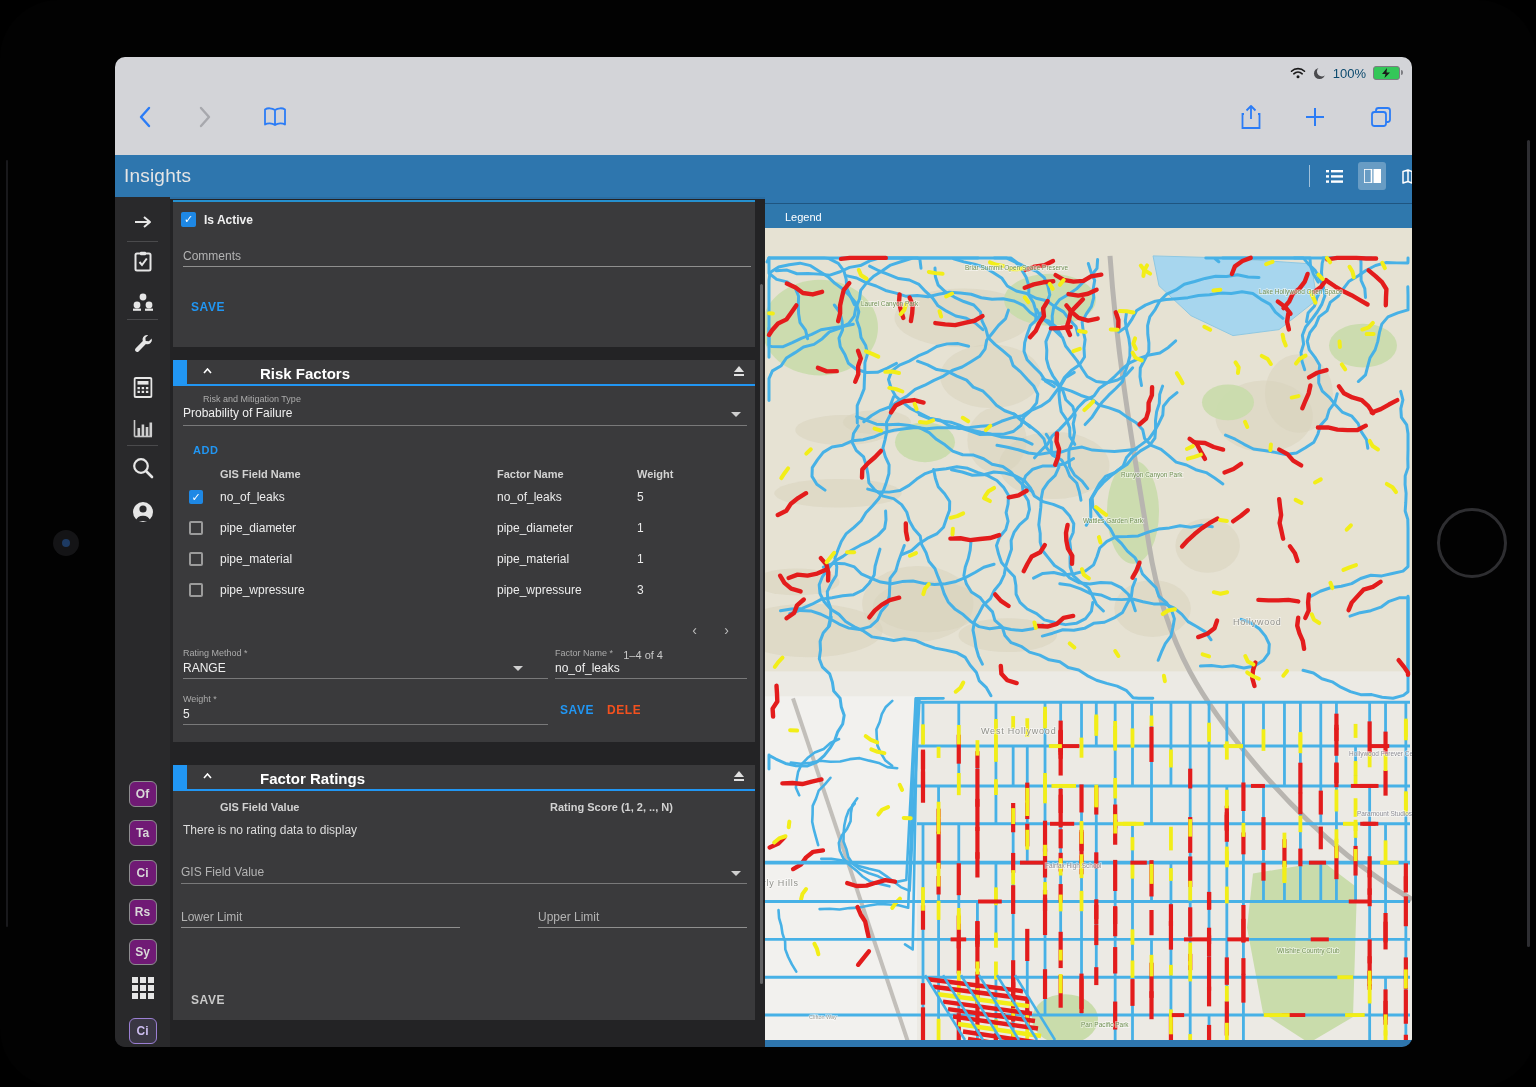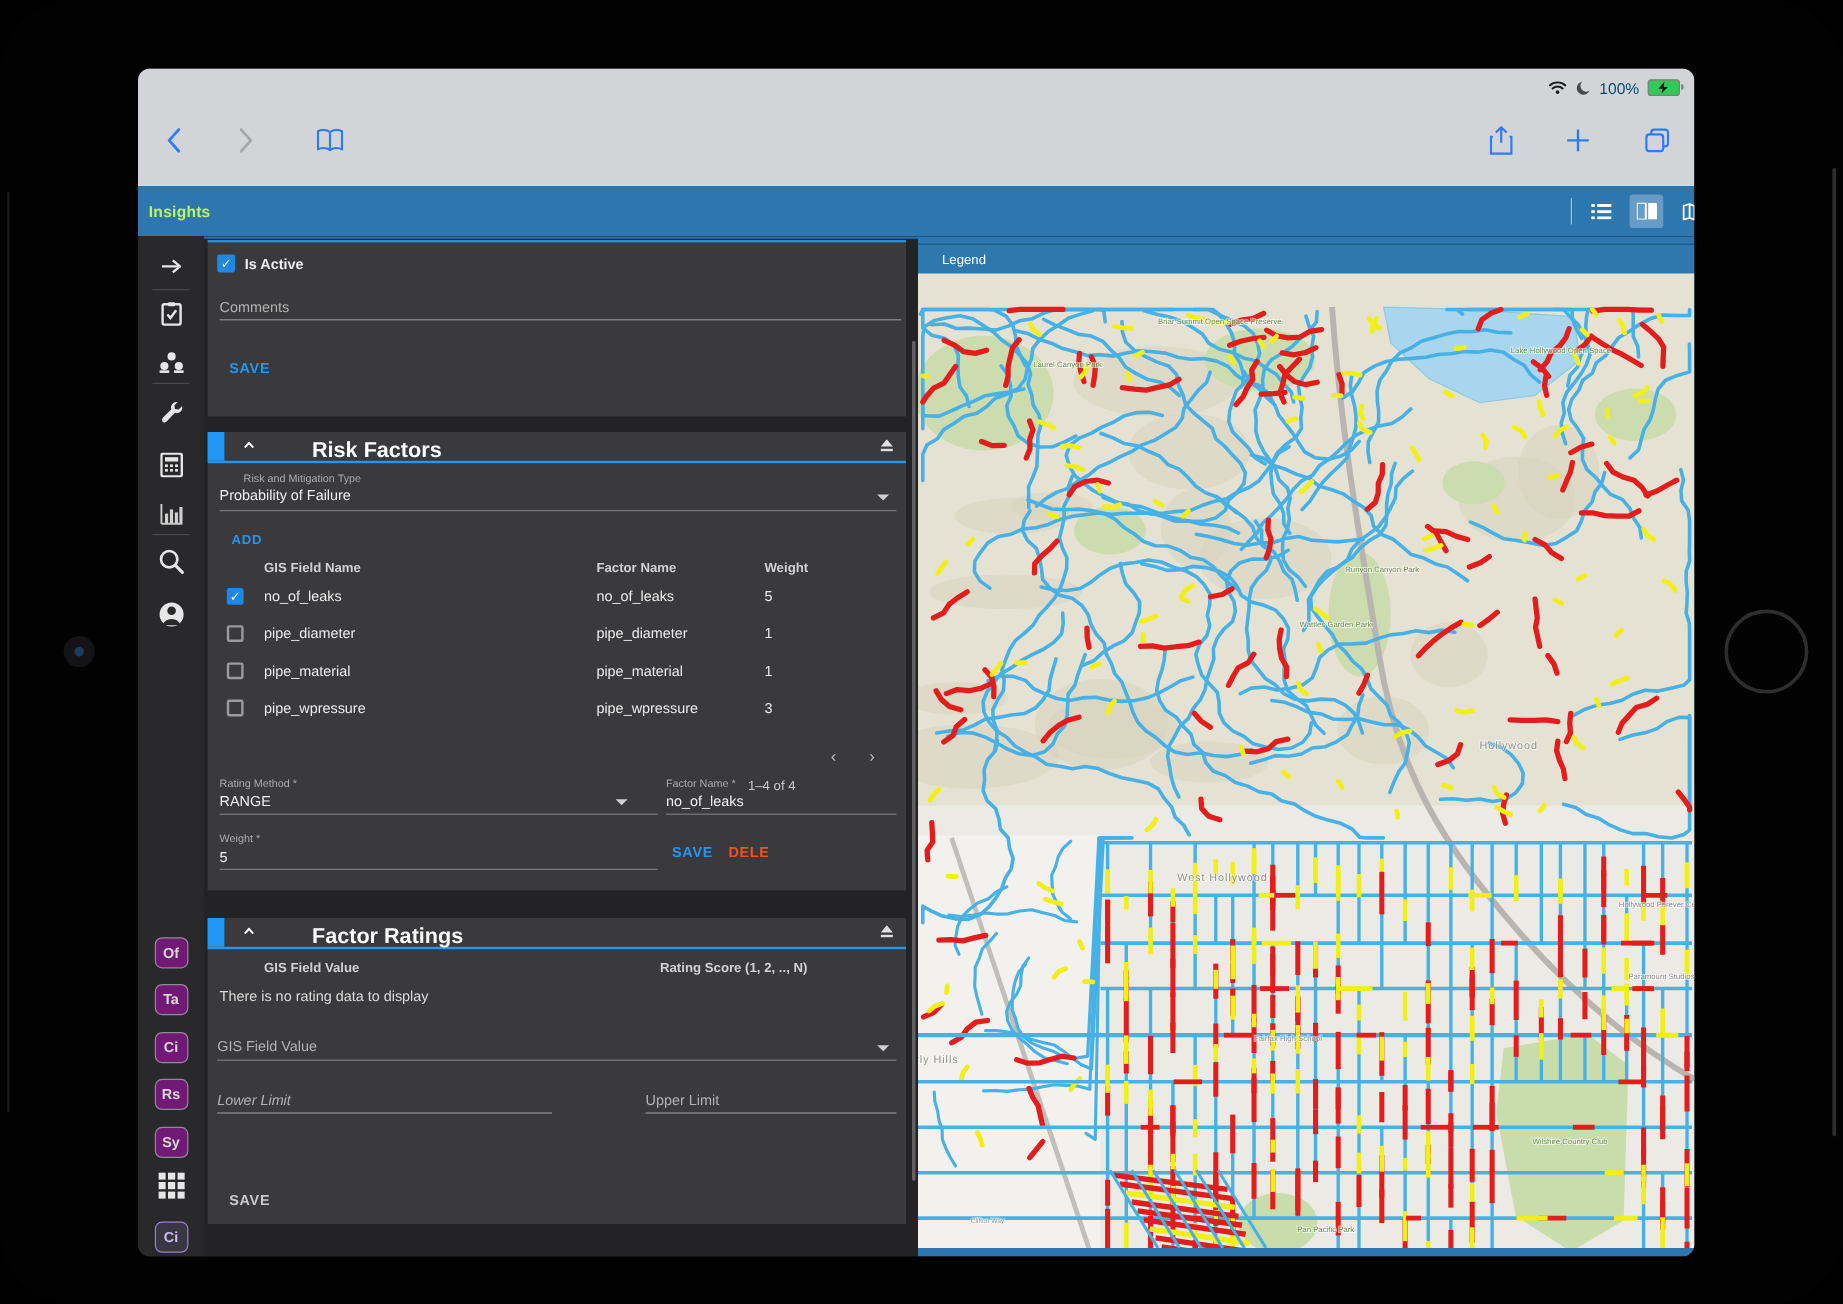--- a/index.html
+++ b/index.html
@@ -19,21 +19,21 @@
   .batt:after{content:"";position:absolute;right:-4px;top:3px;width:2px;height:5px;background:#7d7d82;border-radius:0 2px 2px 0;}
   .toolbar{position:absolute;left:0;top:26px;width:100%;height:72px;display:block;}
   .tbtn{position:absolute;top:16px;width:36px;height:36px;display:flex;align-items:center;justify-content:center;cursor:pointer;}
   .urlpill{position:absolute;left:303px;top:14px;width:692px;height:42px;background:#c5c6cb;border-radius:10px;display:flex;align-items:center;}
   .aa{margin-left:16px;color:#1c1c1e;}
   .aa .s1{font-size:11px;}.aa .s2{font-size:15px;}
   .urltext{flex:1;text-align:center;color:#1a1a1c;font-size:15px;}
   .reload{margin-right:12px;}
   
   .appbar{position:absolute;left:0;top:98px;width:100%;height:42px;background:#2e76ae;display:flex;align-items:center;}
-  .appbar .title{color:#bef264;font-size:13px;font-weight:bold;margin-left:9px;letter-spacing:.2px;}
+  .appbar .title{color:#e5e5e5;font-size:19px;font-weight:normal;margin-left:9px;letter-spacing:.2px;}
   .appbar-right{position:absolute;right:0;top:0;height:42px;display:flex;align-items:center;gap:10px;padding-right:2px;}
   .vdiv{width:1px;height:22px;background:rgba(255,255,255,.55);}
   .abtn{width:28px;height:28px;display:flex;align-items:center;justify-content:center;border-radius:3px;cursor:pointer;}
   .abtn.active{background:rgba(255,255,255,.28);}
   
   .content{position:absolute;left:0;top:140px;width:100%;height:850px;background:#1f1f21;}
   .sidebar{position:absolute;left:0;top:0;width:55px;height:100%;background:#29292b;}
   .sicon{position:absolute;left:50%;transform:translateX(-50%);color:#e6e6e6;cursor:pointer;}
   .sdiv{position:absolute;left:12px;width:31px;height:1px;background:#4a4a4c;}
   .badge{position:absolute;left:50%;transform:translateX(-50%);width:26px;height:24px;border:1.5px solid #8d8d8f;border-radius:6px;color:#d8d8d8;font-size:12px;font-weight:bold;display:flex;align-items:center;justify-content:center;cursor:pointer;background:#701a75;}
@@ -49,21 +49,21 @@
   .field-underline{position:absolute;height:1px;background:#8f8f8f;opacity:.75;}
   .uinput{background:transparent;border:none;outline:none;border-bottom:1px solid #8f8f8f;color:#eee;font-size:12px;font-family:"Liberation Sans",sans-serif;padding:3px 0;}
   .uinput::placeholder{color:#b3b3b3;opacity:1;}
   .blue-btn{color:#2196f3;font-weight:bold;font-size:12px;letter-spacing:.6px;cursor:pointer;}
   .btn-del{color:#f4511e;font-weight:bold;font-size:12px;letter-spacing:.6px;cursor:pointer;max-width:33px;overflow:hidden;white-space:nowrap;display:inline-block;}
   .btn-disabled{color:#c9c9c9;font-weight:bold;font-size:12px;letter-spacing:.6px;cursor:pointer;}
   
   .sechead{position:absolute;left:0;top:0;width:100%;height:26px;border-bottom:2px solid #2196f3;box-sizing:border-box;cursor:pointer;}
   .sechead .accent{position:absolute;left:0;top:0;width:14px;height:24px;background:#2196f3;}
   .sechead .chev{position:absolute;left:30px;top:8px;}
-  .sechead .stitle{position:absolute;left:44px;top:5px;color:#fff;font-size:18px;font-weight:bold;padding-left:43px;}
+  .sechead .stitle{position:absolute;left:44px;top:5px;color:#fff;font-size:15px;font-weight:bold;padding-left:43px;}
   .sechead .eject{position:absolute;right:10px;top:6px;cursor:pointer;}
   .colhead{color:#d2d2d2;font-size:11px;font-weight:bold;position:absolute;}
   .caret{width:0;height:0;border-left:5px solid transparent;border-right:5px solid transparent;border-top:5px solid #cfcfcf;position:absolute;}
   .trow{position:absolute;left:0;width:100%;height:31px;}
   .trow .cb{position:absolute;left:16px;top:2px;width:14px;height:14px;}
   .trow span.c1{position:absolute;left:47px;top:2px;color:#ececec;font-size:12px;}
   .trow span.c2{position:absolute;left:324px;top:2px;color:#ececec;font-size:12px;}
   .trow span.c3{position:absolute;left:464px;top:2px;color:#ececec;font-size:12px;}
   .pag{color:#c9c9c9;font-size:11px;position:absolute;}
   .pchev{position:absolute;color:#bdbdbd;font-size:14px;cursor:pointer;}
@@ -376,21 +376,21 @@
           </div>
 
           <span class="colhead" style="left:47px;top:36px;">GIS Field Value</span>
           <span class="colhead" style="left:377px;top:36px;">Rating Score (1, 2, .., N)</span>
           <span class="val" style="position:absolute;left:10px;top:58px;color:#dcdcdc;">There is no rating data to display</span>
 
           <span class="val" style="position:absolute;left:8px;top:100px;color:#b3b3b3;">GIS Field Value</span>
           <span class="caret" style="right:14px;top:106px;"></span>
           <div class="field-underline" style="left:8px;top:118px;width:566px;"></div>
 
-          <input class="uinput" style="position: absolute; left: 8px; top: 142px; width: 279px; font-style: italic;" placeholder="Lower Limit">
+          <input class="uinput" style="position: absolute; left: 8px; top: 142px; width: 279px;" placeholder="Lower Limit">
           <input class="uinput" style="position: absolute; left: 365px; top: 142px; width: 209px;" placeholder="Upper Limit">
 
           <span class="btn-disabled" style="position:absolute;left:18px;top:228px;">SAVE</span>
         </div>
       </div>
 
       <div class="mapcol">
         <div class="legendbar">
           <span>Legend</span>
         </div>

